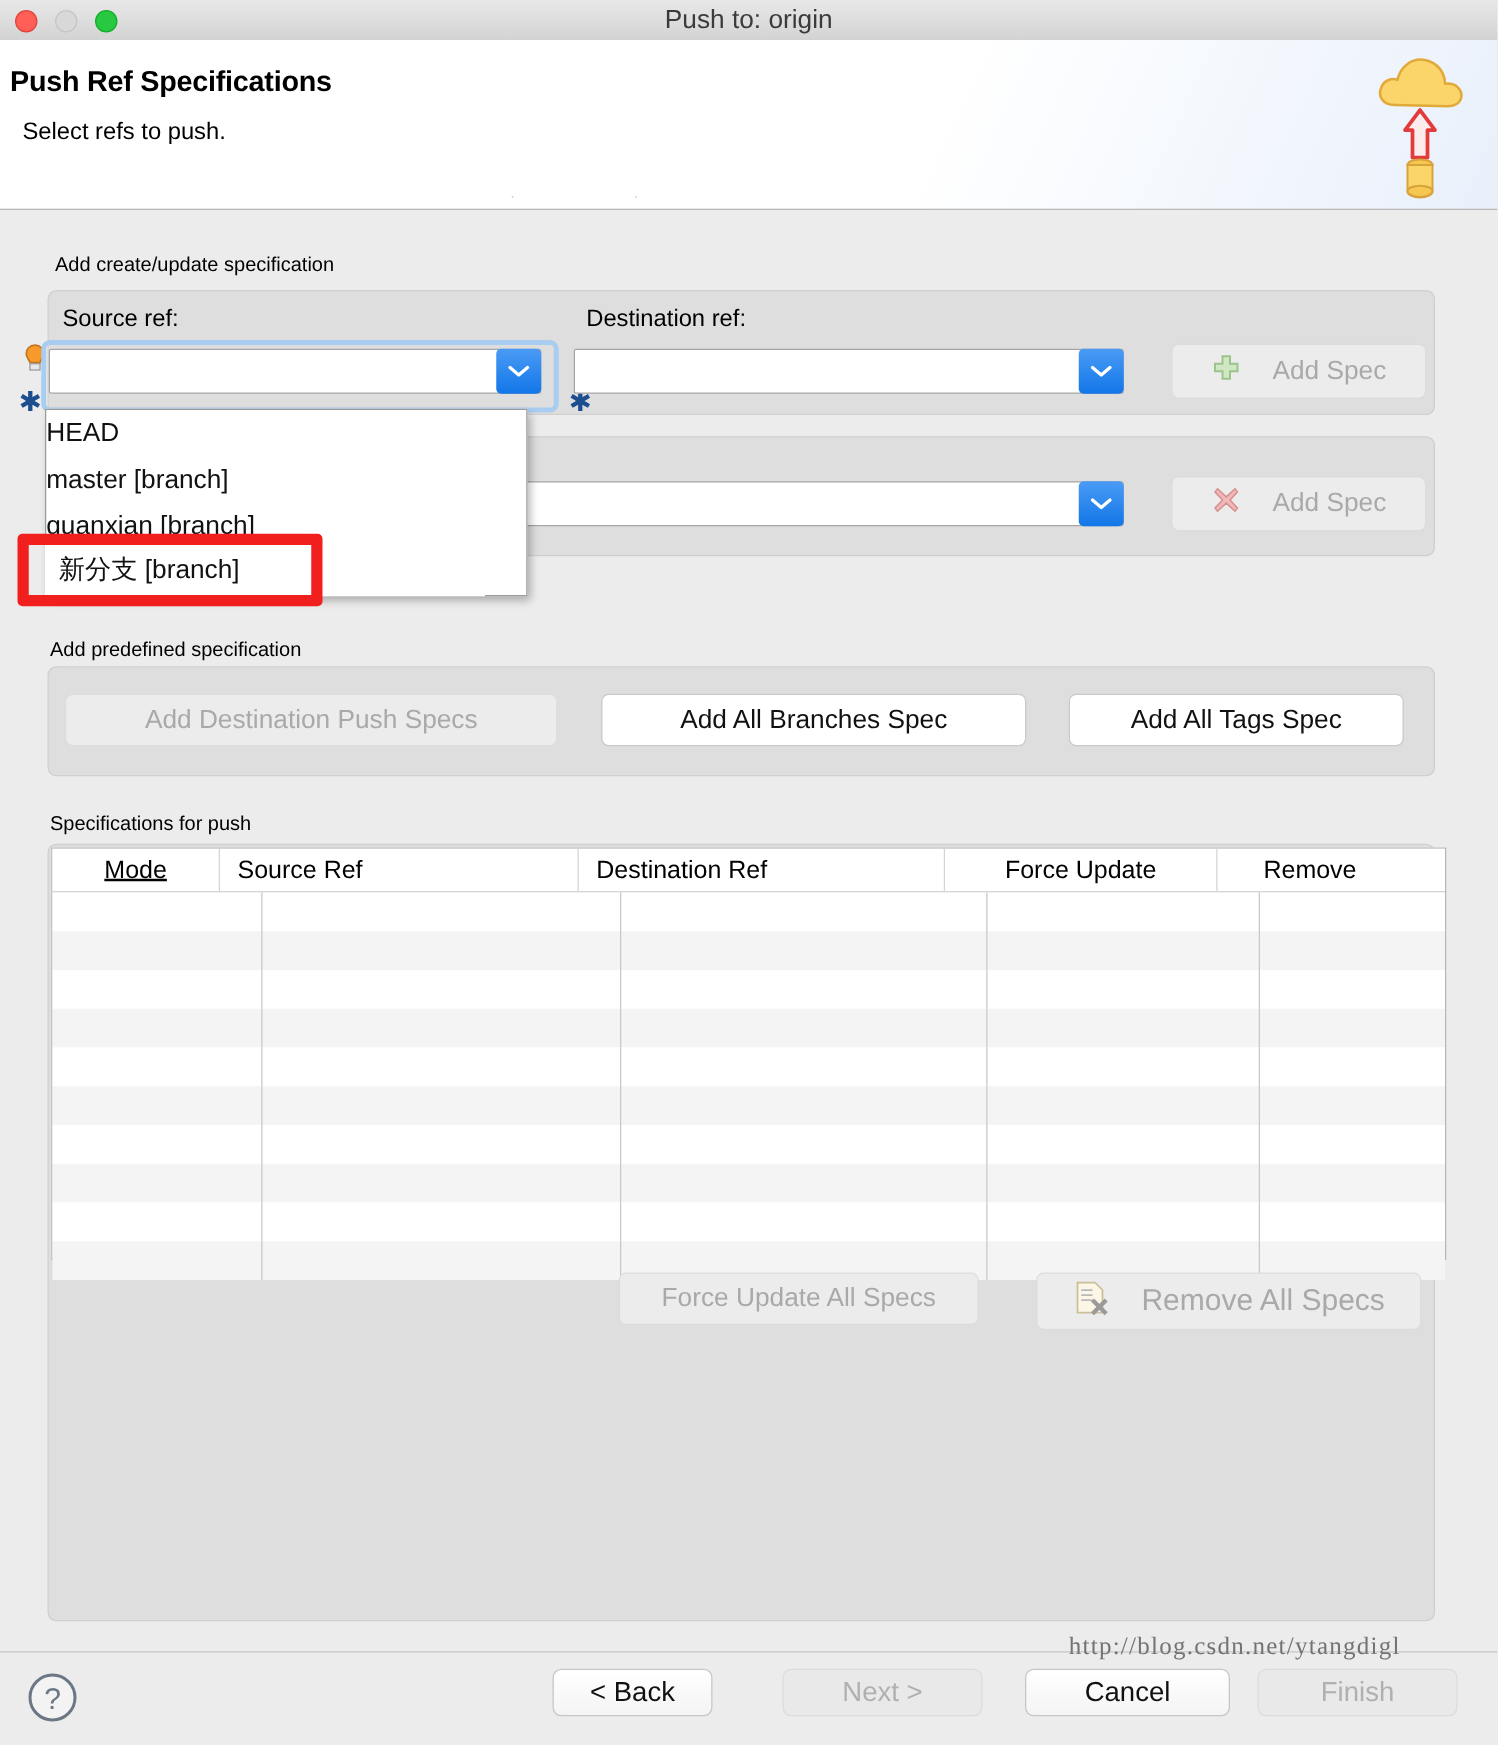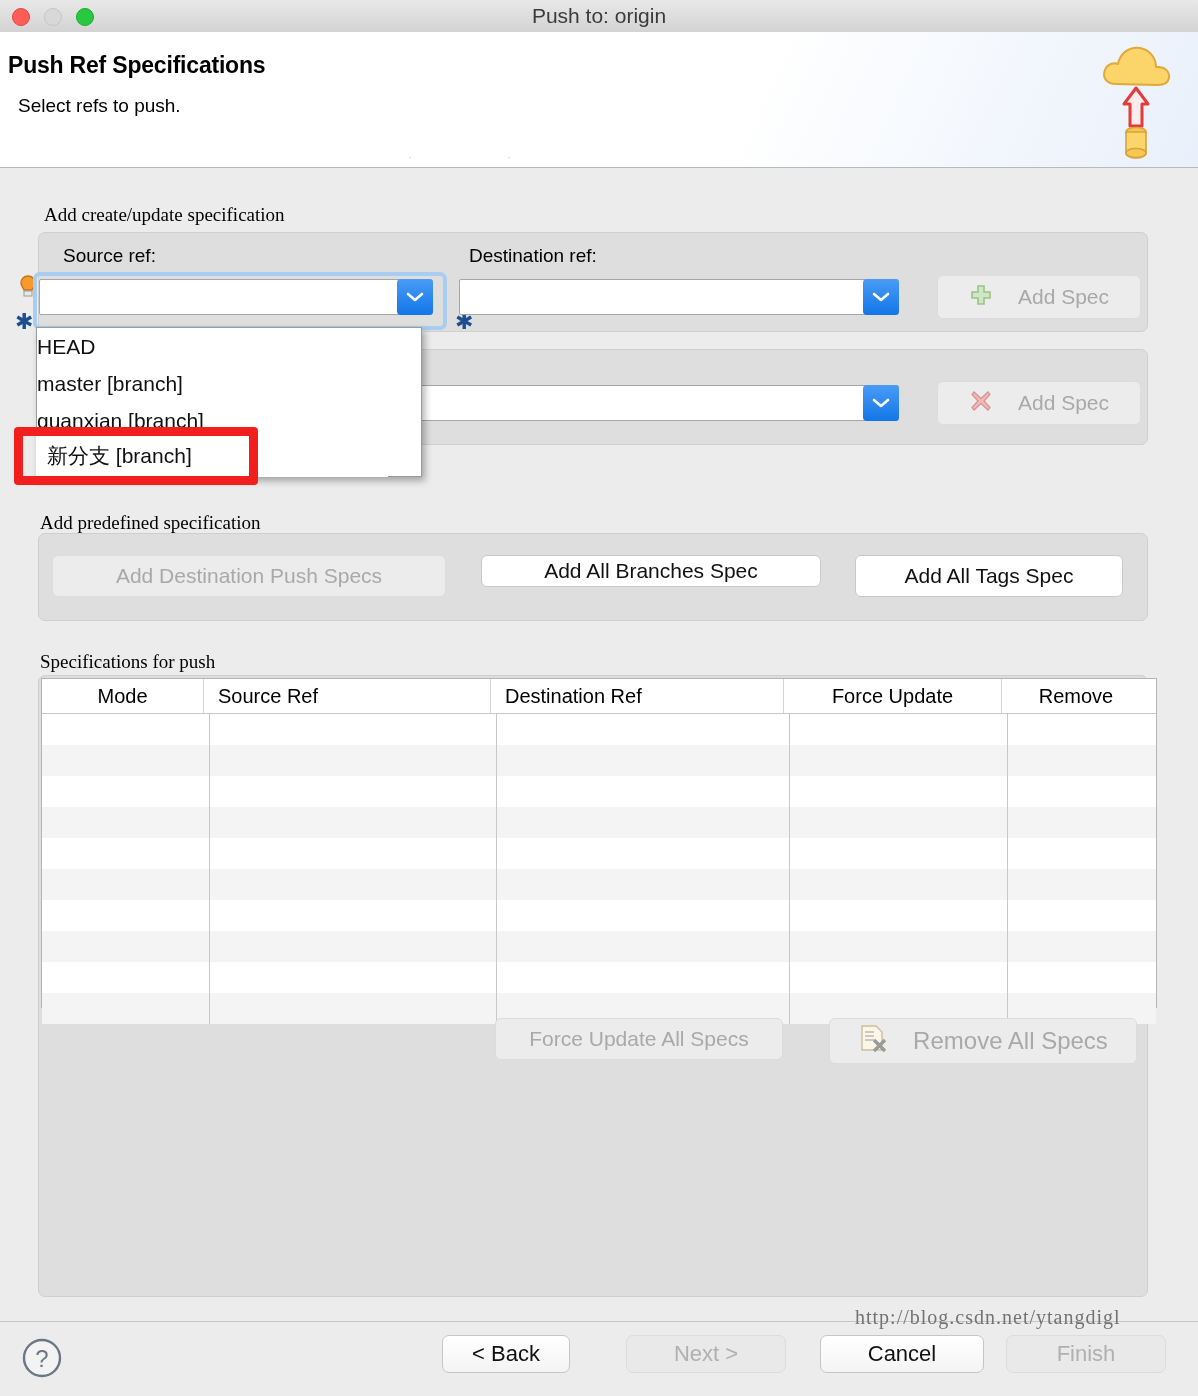--- a/index.html
+++ b/index.html
@@ -36,21 +36,21 @@
   }
   .banner-title{position:absolute;left:8px;top:20px;font-size:23px;font-weight:bold;letter-spacing:-.2px;}
   .banner-sub{position:absolute;left:18px;top:63px;font-size:19px;color:#000;}
   .cloud-icon{position:absolute;right:22px;top:8px;width:80px;height:122px;}
 
   
   .body{
     position:absolute;left:0;top:169px;width:1198px;height:1152px;
     background:#ececec;
   }
-  .sec-label{font-size:19px;color:#000;font-family:Liberation Serif, serif;}
+  .sec-label{font-size:16px;color:#000;}
   .group{
     position:absolute;background:#dedede;border:1px solid #cfcfcf;border-radius:7px;
   }
 
   
   #grp-create{left:38px;top:63px;width:1108px;height:98px;}
   .fld-label{position:absolute;font-size:19px;color:#000;}
   .combo{
     position:absolute;height:36px;background:#fff;border:1px solid #a6a6a6;
     box-sizing:border-box;border-radius:2px;
@@ -175,21 +175,21 @@
         <ellipse cx="40" cy="113" rx="10" ry="4.5" fill="#f6c851" stroke="#d9a33c" stroke-width="1.6"></ellipse>
       </svg>
     </div>
   </div>
 
   <div class="body">
 
     <div class="sec-label" style="position:absolute;left:44px;top:35px;">Add create/update specification</div>
 
     <div class="group" id="grp-create">
-      <div class="fld-label" style="left:24px;top:12px;">Source ref:</div>
+      <div class="fld-label" style="left:11px;top:12px;">Source ref:</div>
       <div class="fld-label" style="left:430px;top:12px;">Destination ref:</div>
 
       <div style="position:absolute;left:-22px;top:41px;width:22px;height:26px;">
         <svg width="22" height="26" viewBox="0 0 22 26">
           <path d="M11 2 C15 2 18 5 18 9 C18 12 16 13 15 16 L7 16 C6 13 4 12 4 9 C4 5 7 2 11 2 Z" fill="#f79a2b" stroke="#c4741a" stroke-width="1.4"></path>
           <rect x="7" y="17" width="8" height="5" fill="#e8e8e8" stroke="#9a9a9a" stroke-width="1"></rect>
         </svg>
       </div>
       <div style="position:absolute;left:-24px;top:78px;font-size:22px;color:#1d4e8f;font-weight:bold;line-height:1;">✱</div>
       <div style="position:absolute;left:416px;top:78px;font-size:22px;color:#1d4e8f;font-weight:bold;line-height:1;">✱</div>
@@ -242,34 +242,34 @@
         <span>Add Spec</span>
       </div>
     </div>
 
     <div class="sec-label" style="position:absolute;left:40px;top:343px;">Add predefined specification</div>
 
     <div class="group" id="grp-pre">
       <div class="btn disabled" style="left:13px;top:21px;width:394px;height:42px;">
         <span>Add Destination Push Specs</span>
       </div>
-      <div class="btn plain" style="left:442px;top:21px;width:340px;height:32px;">
+      <div class="btn plain" style="left:442px;top:21px;width:340px;height:42px;">
         <span>Add All Branches Spec</span>
       </div>
       <div class="btn plain" style="left:816px;top:21px;width:268px;height:42px;">
         <span>Add All Tags Spec</span>
       </div>
     </div>
 
     <div class="sec-label" style="position:absolute;left:40px;top:482px;">Specifications for push</div>
 
     <div class="group" id="grp-table">
       <div class="tbl">
         <div class="thead">
-          <div class="th" style="width:162px;">Mode</div>
+          <div class="th" style="width:134px;text-decoration:underline;">Mode</div>
           <div class="th" style="width:287px;justify-content:flex-start;padding-left:14px;">Source Ref</div>
           <div class="th" style="width:293px;justify-content:flex-start;padding-left:14px;">Destination Ref</div>
           <div class="th" style="width:218px;">Force Update</div>
           <div class="th" style="width:148px;">Remove</div>
         </div>
         <div id="tbody">
             <div class="trow odd">
               <div class="td" style="width: 168px;"></div>
               <div class="td" style="width: 287px;"></div>
               <div class="td" style="width: 293px;"></div>

